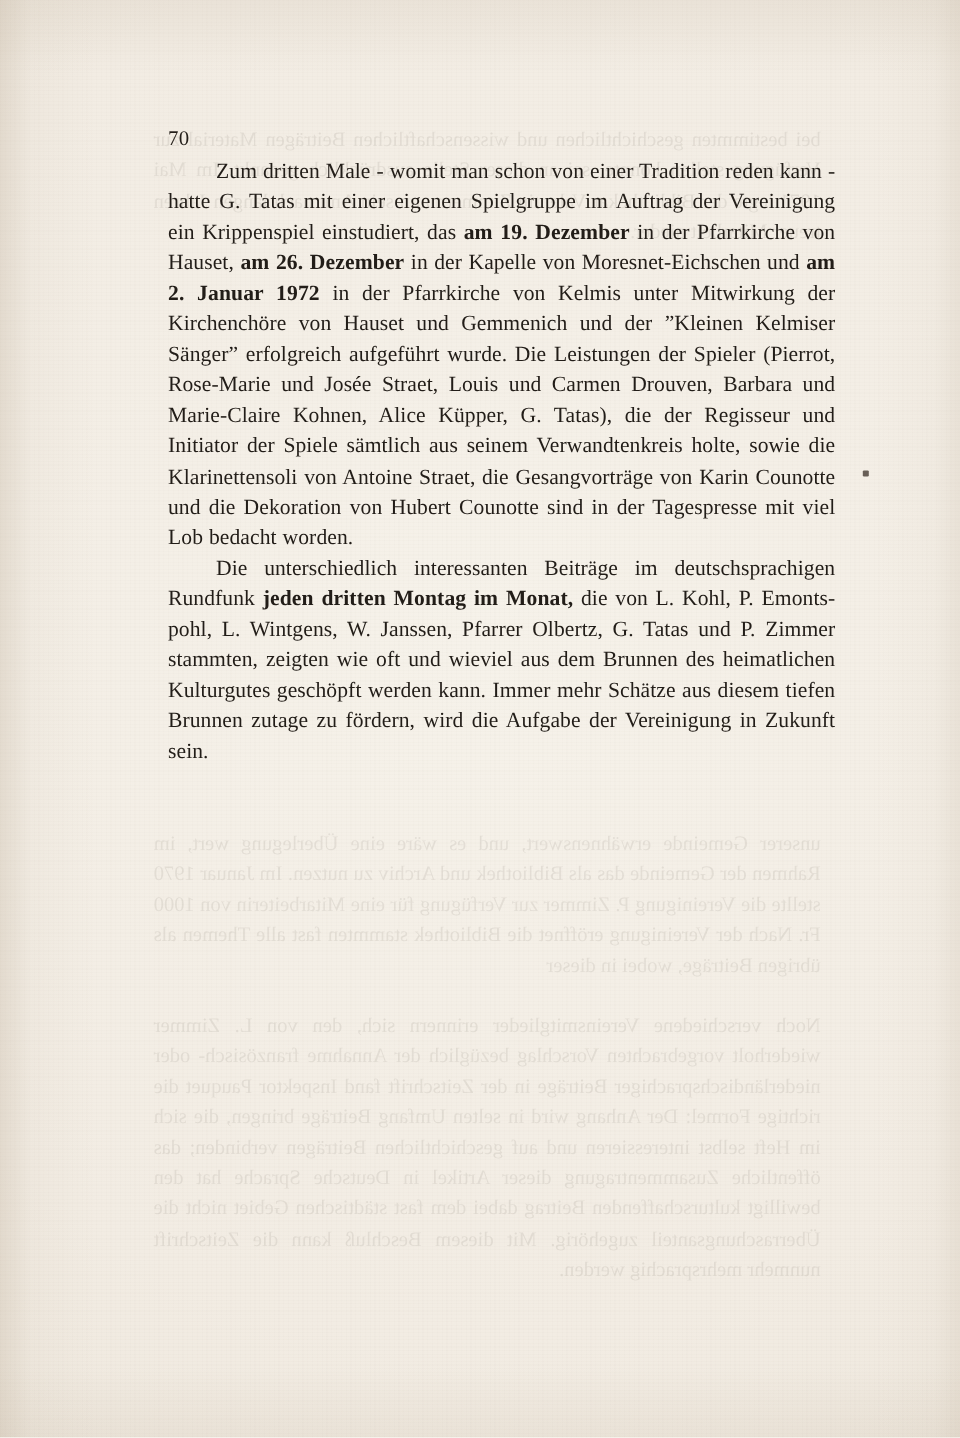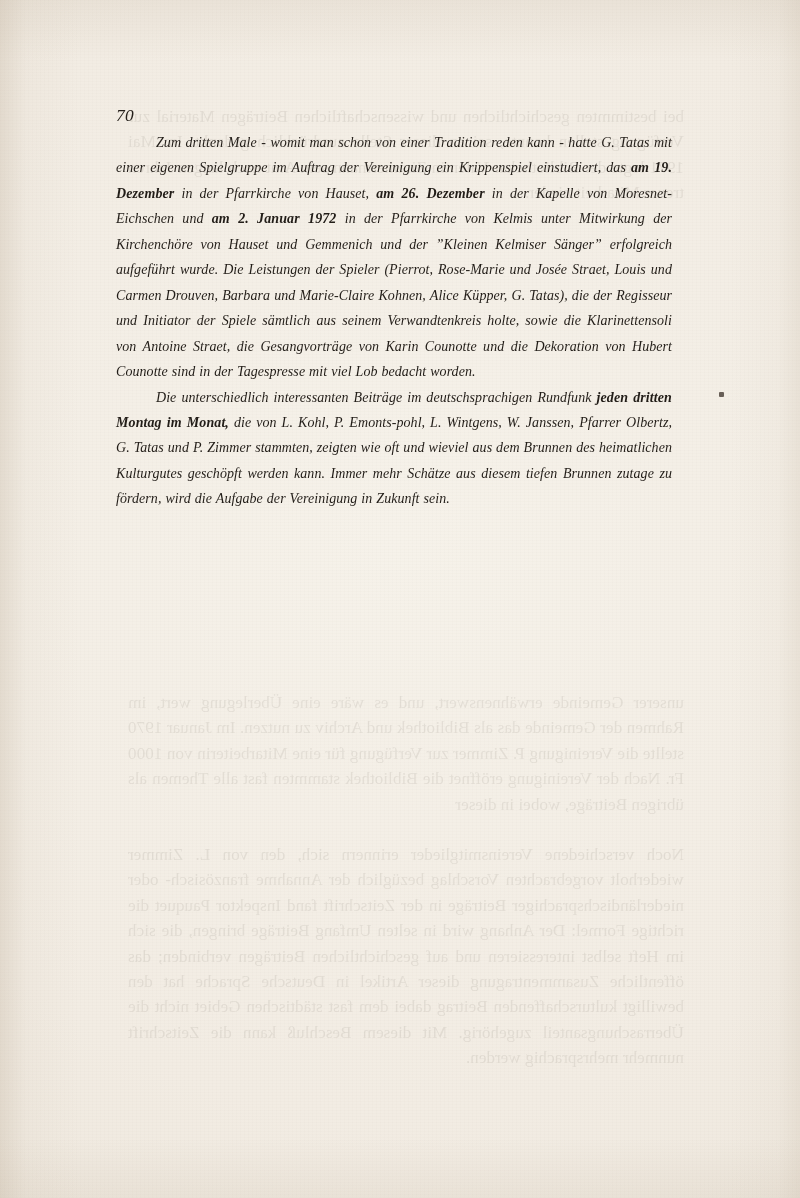--- a/index.html
+++ b/index.html
@@ -60,36 +60,35 @@
     filter: blur(0.45px);
     white-space: pre-wrap;
   }
   .showthrough.st-top    { top: 104px; }
   .showthrough.st-mid    { top: 690px; }
   .showthrough.st-bottom { top: 842px; }
 
   
   .content {
     position: absolute;
-    left: 116px;
+    left: 140px;
     top: 104px;
     width: 556px;
-    font-style: italic;
   }
 
   .folio {
     font-size: 17.4px;
     line-height: 22px;
     color: #241f1a;
     letter-spacing: 0.2px;
     margin-bottom: 4px;
   }
 
   .para {
-    font-size: 14px;
+    font-size: 18px;
     line-height: 25.45px;
     color: #221d18;
     text-align: justify;
     text-justify: inter-word;
     text-indent: 40px;
     margin: 0;
     letter-spacing: 0.06px;
     word-spacing: 0.4px;
   }
 

